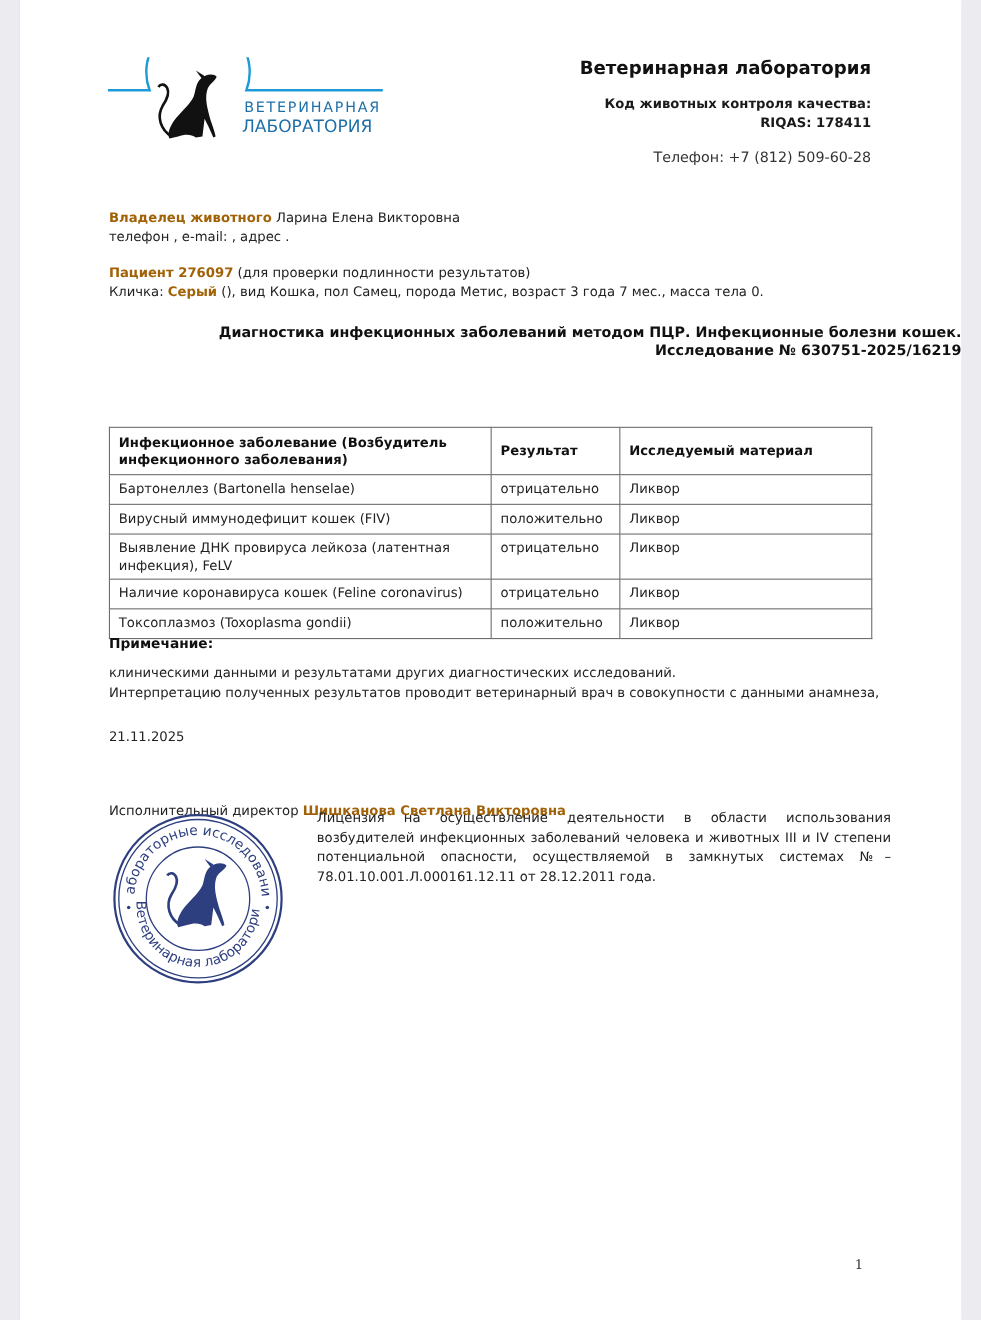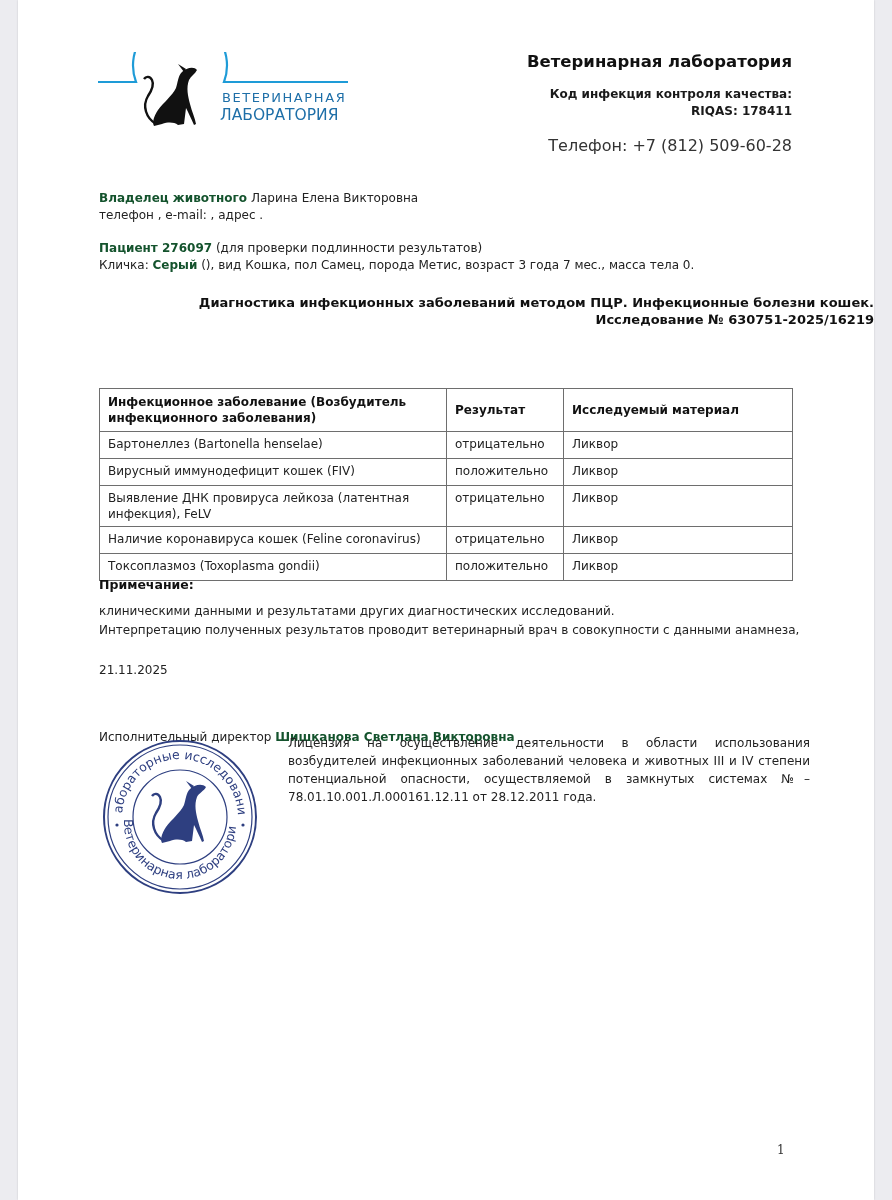--- a/index.html
+++ b/index.html
@@ -12,25 +12,25 @@
   .page {
     position: absolute; left: 18px; top: 0; width: 856px; height: 1200px;
     background: #ffffff;
     box-shadow: 0 0 2px rgba(0,0,0,0.15);
   }
   .abs { position: absolute; }
   .logo { left: 80px; top: 52px; width: 252px; height: 100px; }
   .logo svg { display: block; }
   .hdr-title { right: 82px; top: 52px; font-size: 16.5px; font-weight: bold; color: #111; text-align: right; white-space: nowrap; }
   .hdr-qc { right: 82px; top: 86px; font-size: 12px; font-weight: bold; text-align: right; line-height: 17px; white-space: nowrap; }
-  .hdr-phone { right: 82px; top: 136px; font-size: 16px; text-align: right; color: #333; white-space: nowrap; }
+  .hdr-phone { right: 82px; top: 136px; font-size: 13px; text-align: right; color: #333; white-space: nowrap; }
   .txt { font-size: 12px; line-height: 17px; color: #222; white-space: nowrap; }
   .owner { left: 81px; top: 190px; }
   .patient { left: 81px; top: 240px; }
-  b { font-weight: bold; color: #14532d; }
+  b { font-weight: bold; color: #a16207; }
   .study-title { left: 0; width: 856px; top: 294px; text-align: right; font-size: 13px; font-weight: bold; line-height: 17px; color: #111; }
   table.results {
     position: absolute; left: 81px; top: 388px; width: 694px;
     border-collapse: collapse; font-size: 12px; color: #222;
   }
   table.results th, table.results td {
     border: 1px solid #6e6e6e; text-align: left; vertical-align: top;
     padding: 4px 8px 4px 8px; line-height: 16px;
   }
   table.results th { font-weight: bold; color: #111; padding-top: 5px; padding-bottom: 5px; vertical-align: middle; height: 32px; }
@@ -60,21 +60,21 @@
         <path d="M86 20 L80 12 L88 17 Z"></path>
         <path d="M58 72 C48 66 44 54 50 44 C54 38 56 32 54 28 C52 24 48 24 46 27" fill="none" stroke="#111" stroke-width="2.4"></path>
       </g>
       <text x="124" y="50" font-family="DejaVu Sans, sans-serif" font-size="13" letter-spacing="1.6" fill="#1e6fa8">ВЕТЕРИНАРНАЯ</text>
       <text x="122" y="68" font-family="DejaVu Sans, sans-serif" font-size="15.5" fill="#1e6fa8">ЛАБОРАТОРИЯ</text>
     </svg>
   </div>
 
   <div class="abs hdr-title">Ветеринарная лаборатория</div>
   <div class="abs hdr-qc">
-    <div>Код инфекция контроля качества:</div>
+    <div>Код животных контроля качества:</div>
     <div>RIQAS: 178411</div>
   </div>
   <div class="abs hdr-phone">Телефон: +7 (812) 509-60-28</div>
 
   <div class="abs txt owner">
     <div><b>Владелец животного</b> <span>Ларина Елена Викторовна</span></div>
     <div>телефон , e-mail: , адрес .</div>
   </div>
 
   <div class="abs txt patient">

